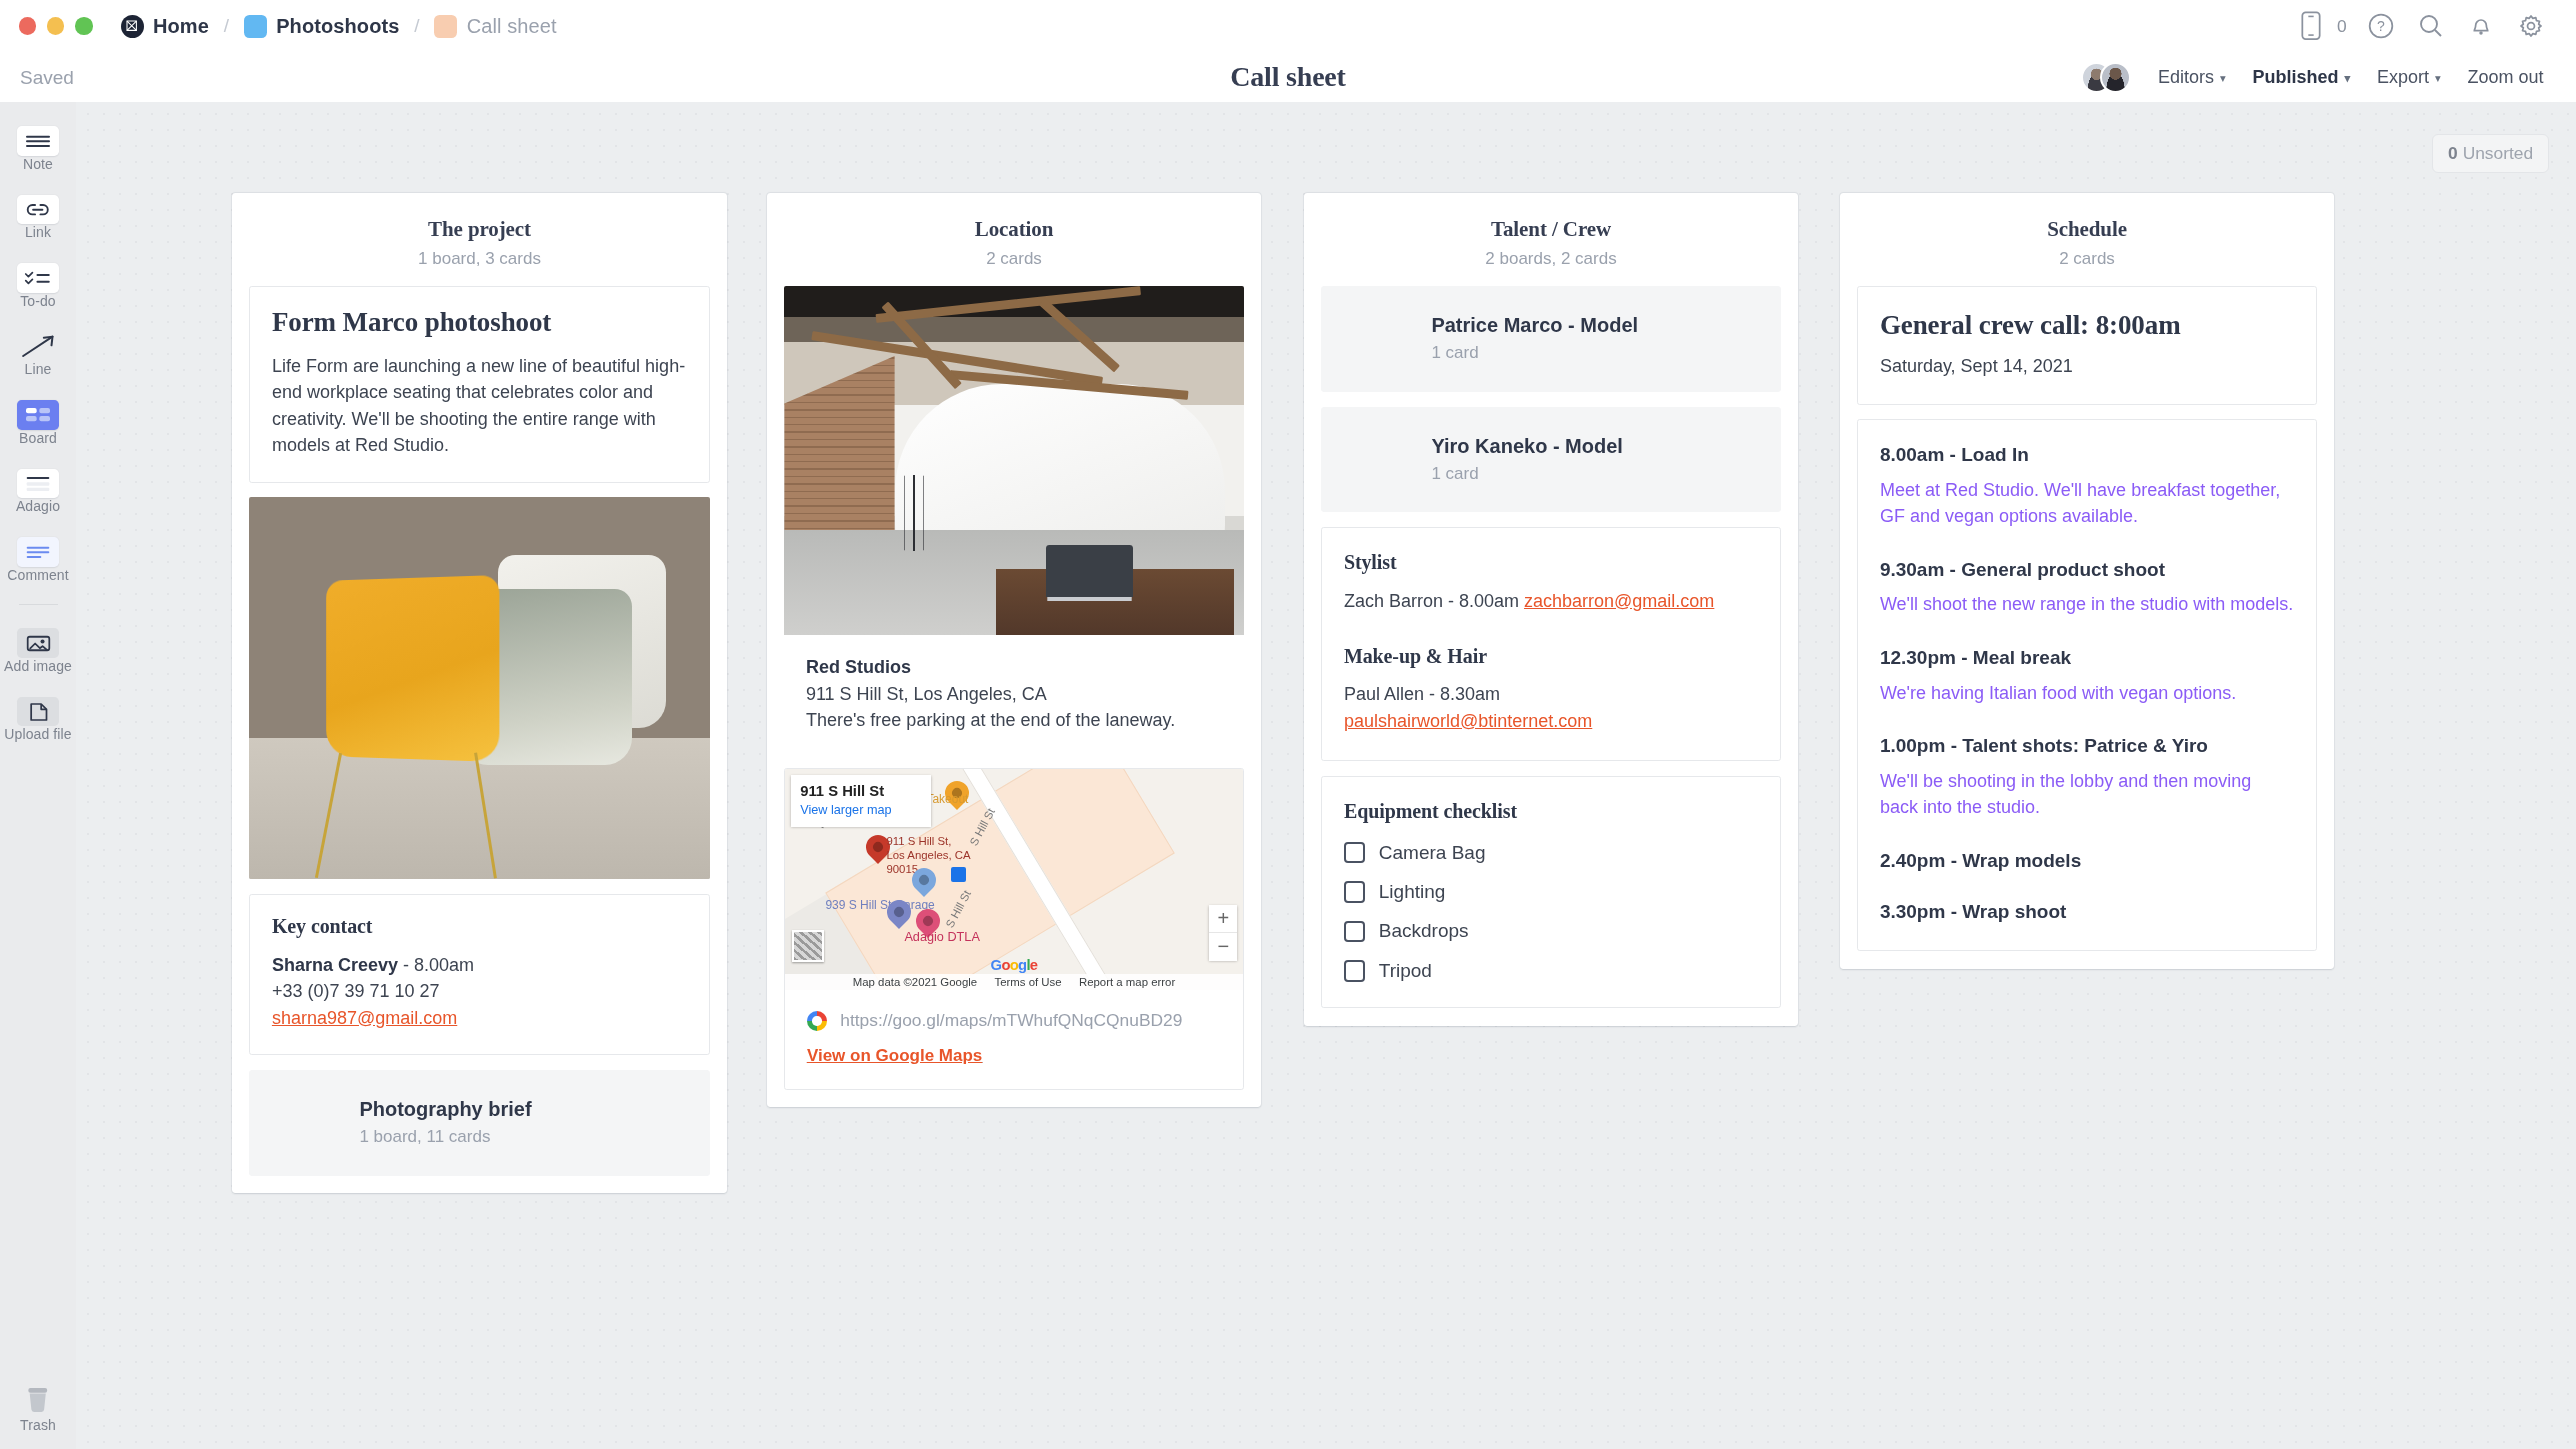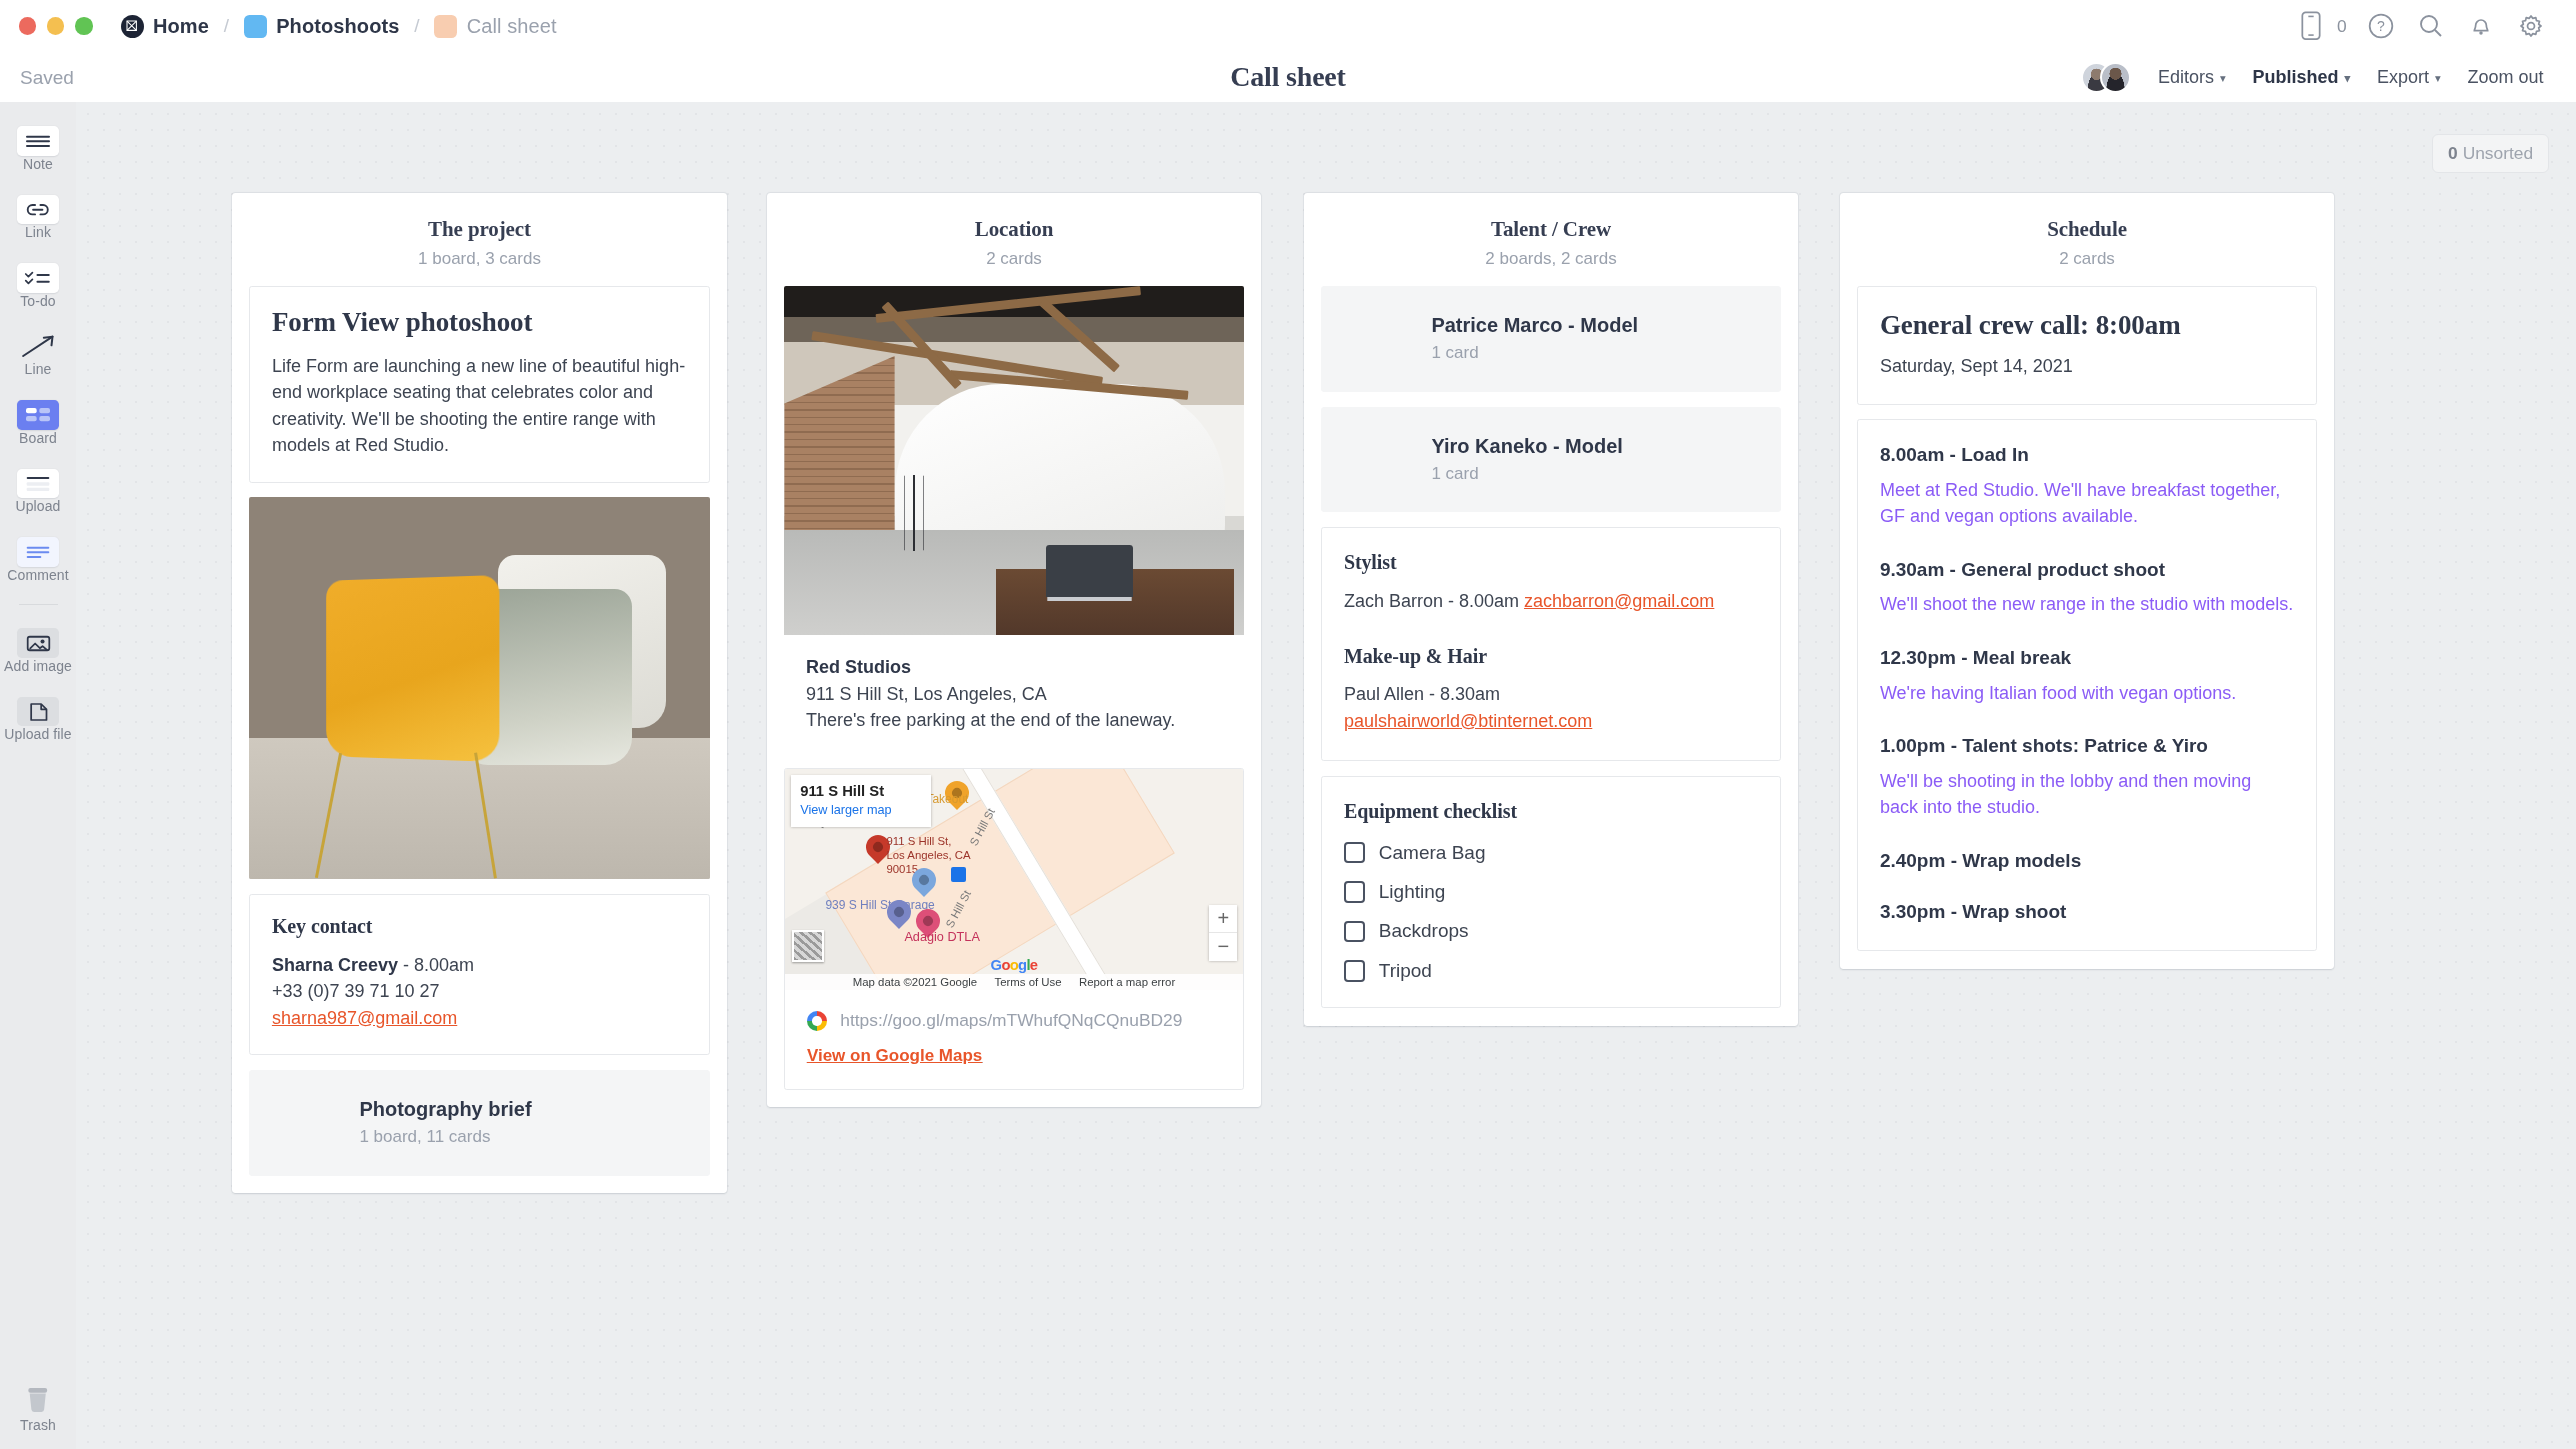--- a/index.html
+++ b/index.html
@@ -471,21 +471,21 @@
     </div>
 
     <div class="tool">
       <span class="tool-ico">
         <svg width="28" height="17.4" viewBox="0 0 42 26">
             <rect x="4" y="3" width="34" height="3" rx="1.5" fill="#2f3749"></rect>
             <rect x="4" y="11" width="34" height="5" rx="1.5" fill="#eceef2"></rect>
             <rect x="4" y="19" width="34" height="5" rx="1.5" fill="#eceef2"></rect>
           </svg>
       </span>
-      <span class="tool-label">Upload</span>
+      <span class="tool-label">Adagio</span>
     </div>
 
     <div class="tool">
       <span class="tool-ico" style="background:#f2f5fe">
         <svg width="28" height="16" viewBox="0 0 42 24">
             <rect x="4" y="4" width="34" height="3" rx="1.5" fill="#6b8bf0"></rect>
             <rect x="4" y="11" width="34" height="3" rx="1.5" fill="#6b8bf0"></rect>
             <rect x="4" y="18" width="22" height="3" rx="1.5" fill="#6b8bf0"></rect>
           </svg>
       </span>
@@ -535,21 +535,21 @@
 
     <div class="col" style="left:156px; top:91px; width:495px;">
       <div class="col-head">
         <div class="col-title">The project</div>
         <div class="col-sub">1 board, 3 cards</div>
       </div>
       <div class="col-body">
 
         <div class="card">
           <div class="card-pad">
-            <h3 class="note-title">Form View photoshoot</h3>
+            <h3 class="note-title">Form Marco photoshoot</h3>
             <p class="note-body">Life Form are launching a new line of beautiful high-end workplace seating that celebrates color and creativity. We'll be shooting the entire range with models at Red Studio.</p>
           </div>
         </div>
 
         <div class="card imgcard">
           <div class="art-chairs">
             <div class="floorc"></div>
             <div class="chair white">
                 <div class="seat"></div>
               </div>

